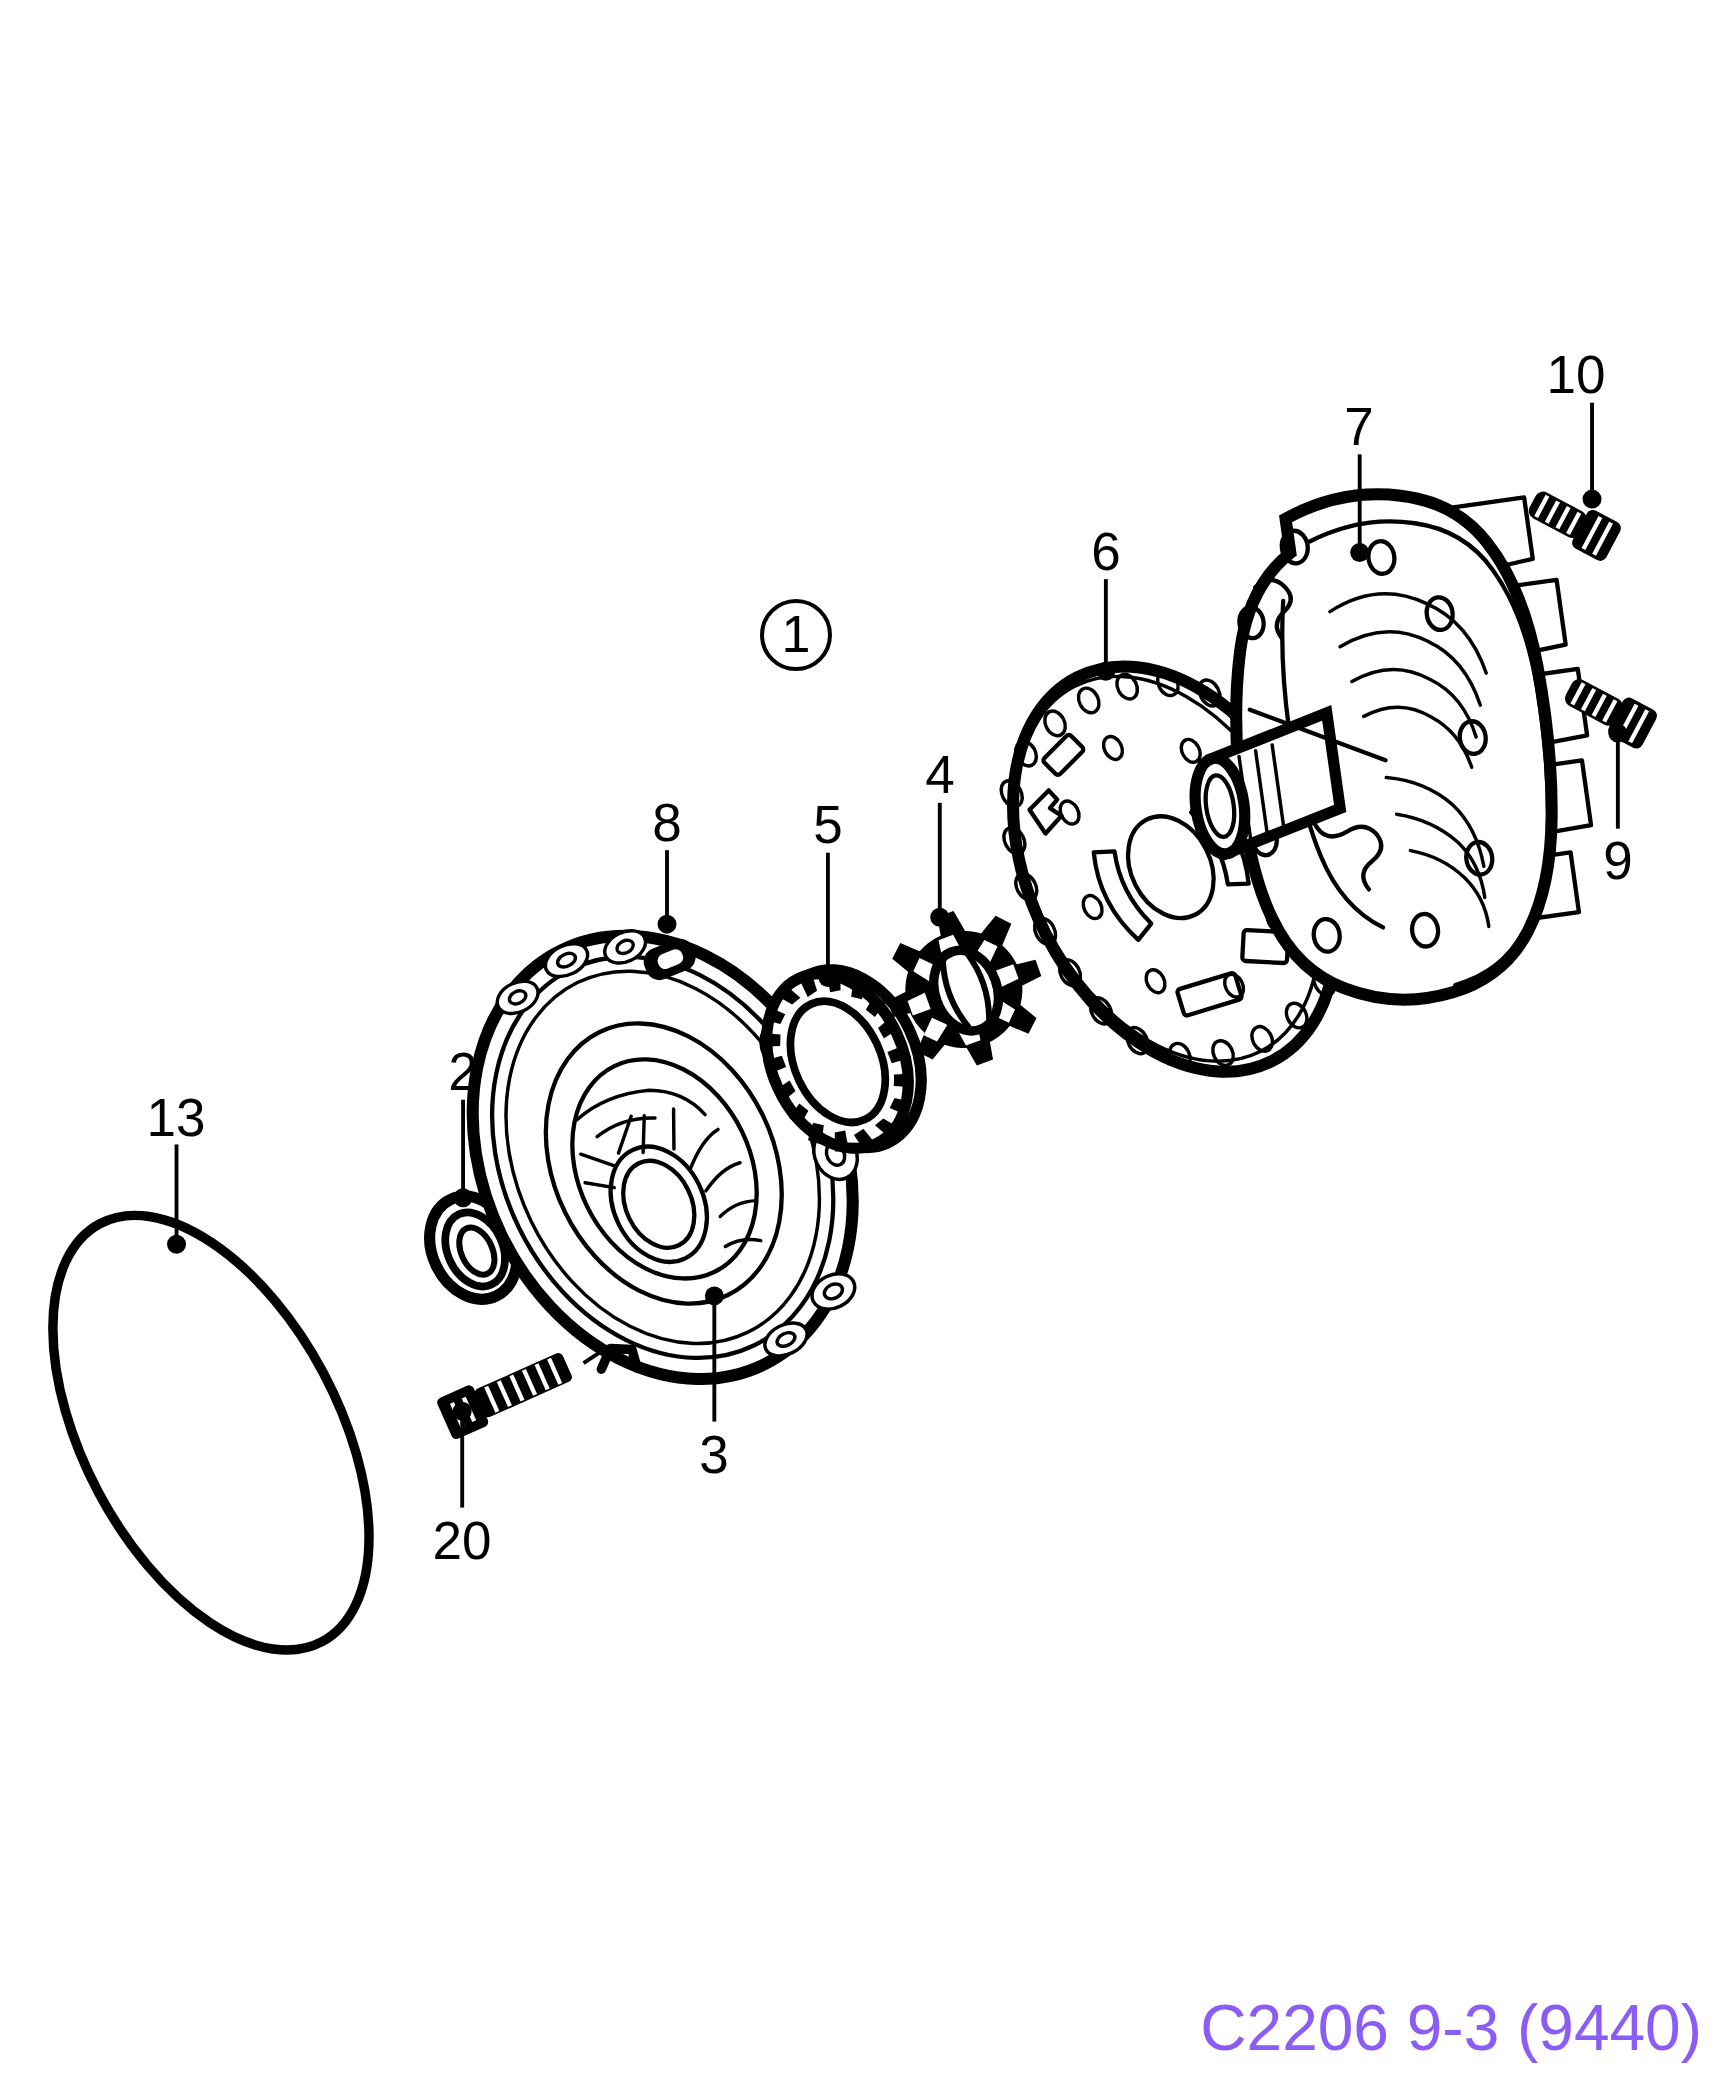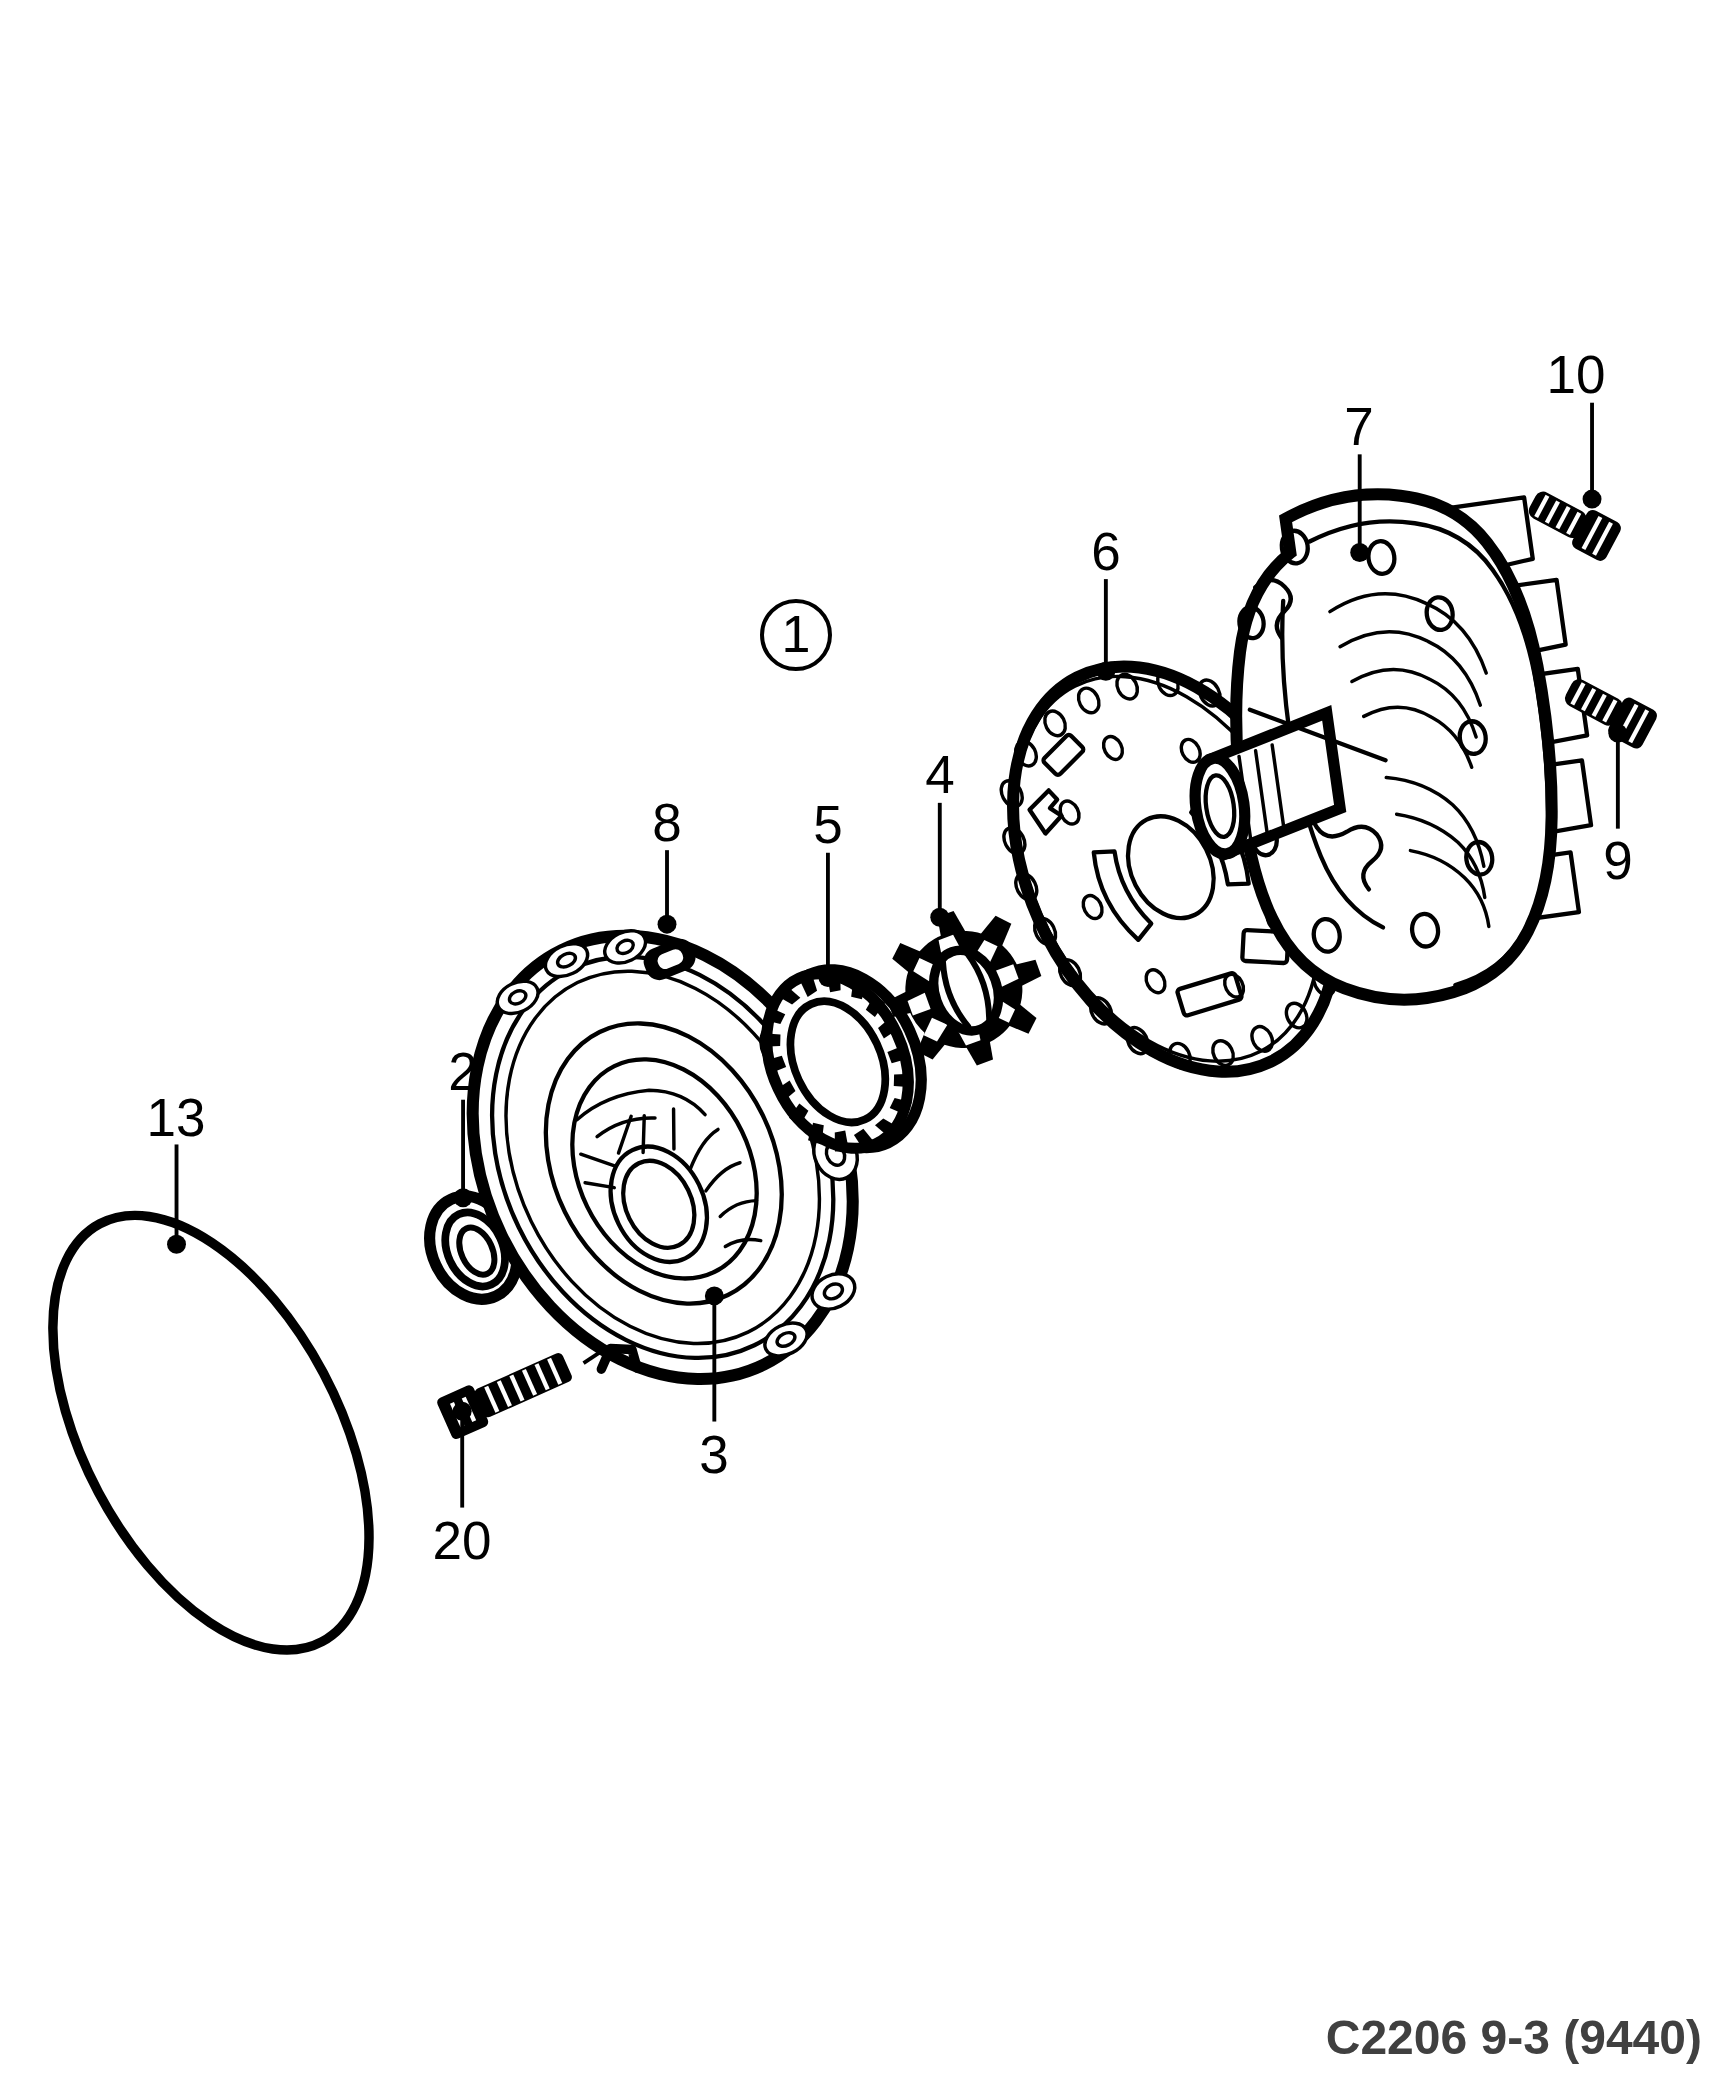--- a/index.html
+++ b/index.html
@@ -18,24 +18,23 @@
     color:#000000;
     line-height:1;
     white-space:nowrap;
     user-select:none;
   }
   .callout-text.c{transform:translate(-50%,-50%);}
   #caption{
     position:absolute;
     right:33px;bottom:26px;
     font-family:"Liberation Sans",sans-serif;
-    font-size:48px;
-    color:#404040;
+    font-size:64px;
+    color:#8b5cf6;
     white-space:nowrap;
-    font-weight:bold;
   }
   #circled-one{
     position:absolute;
     left:796px;top:635px;
     width:72px;height:72px;
     margin-left:-36px;margin-top:-36px;
     border:4.3px solid #000;
     border-radius:50%;
     box-sizing:border-box;
   }

